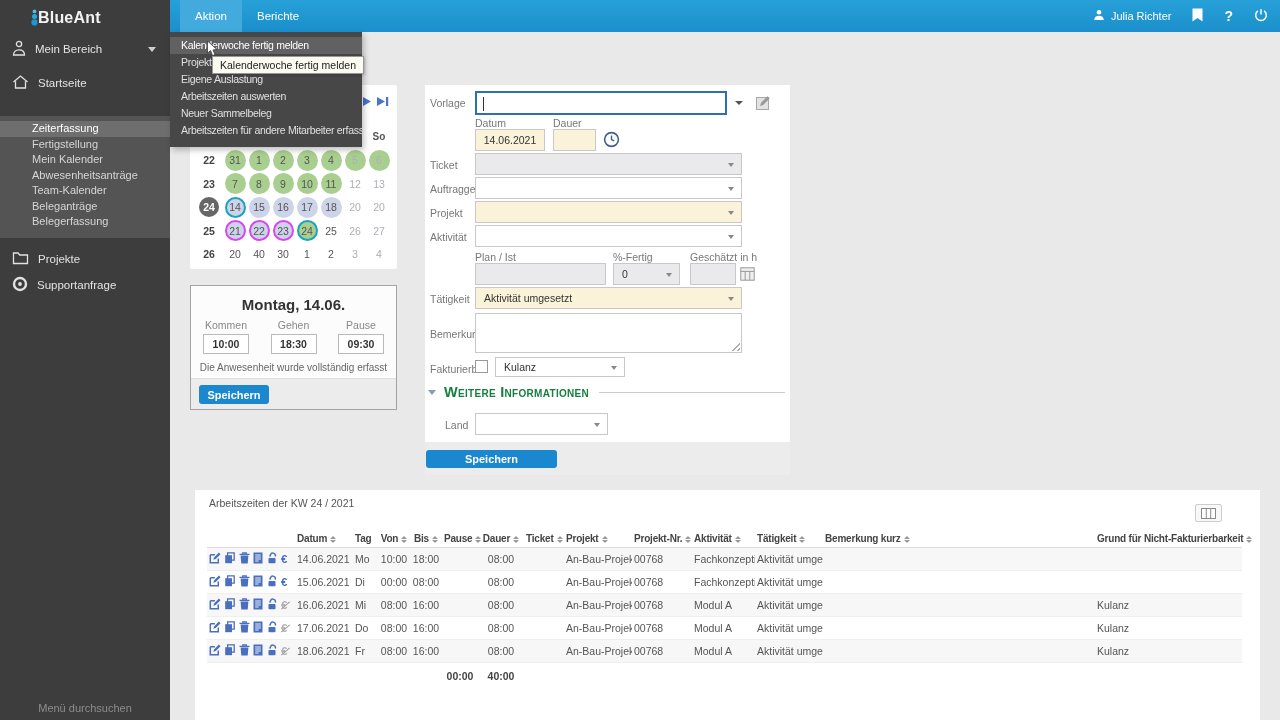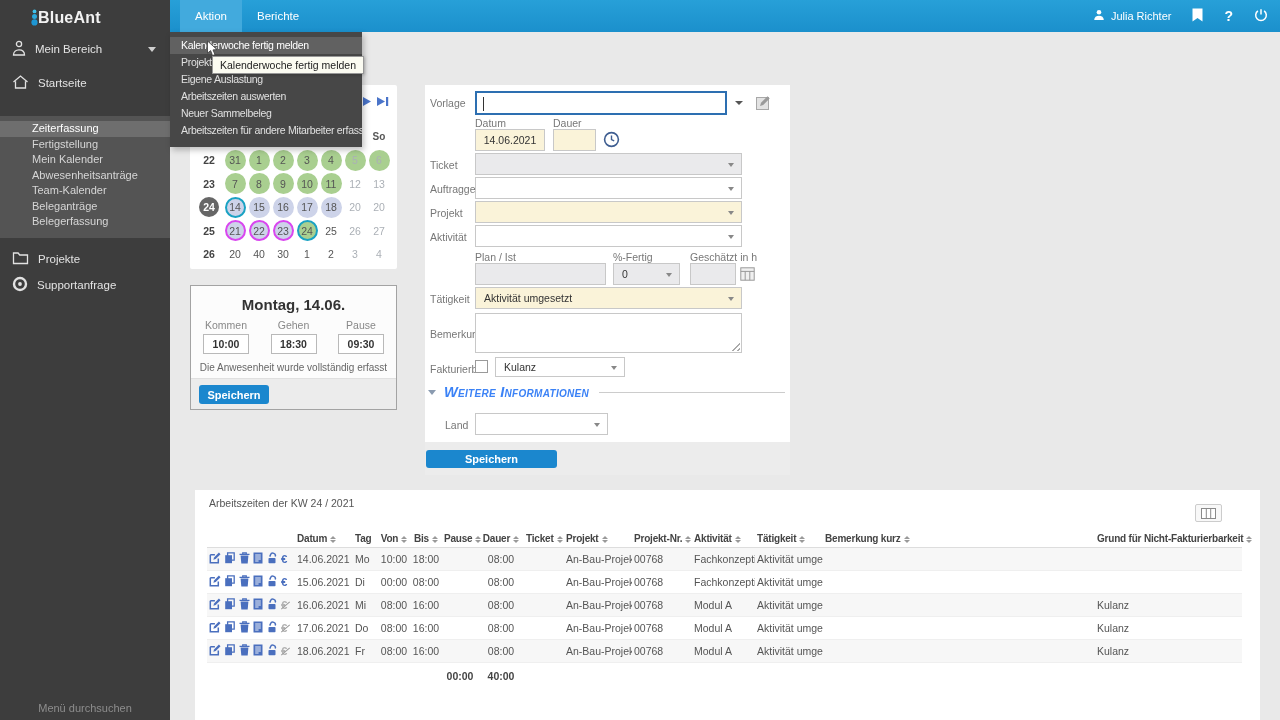--- a/index.html
+++ b/index.html
@@ -73,21 +73,21 @@
   .gray{background:#eaeaec;}
   .dd .caret{position:absolute;right:7px;top:9px;width:0;height:0;border-left:3.5px solid transparent;border-right:3.5px solid transparent;border-top:4px solid #888;}
   .dd .ddtext{position:absolute;left:8px;top:4px;}
   .vorlage-input{left:50px;top:6px;width:252px;height:24px;border:2px solid #2d6fb1;}
   .vcaret-btn{position:absolute;left:306px;top:10px;width:16px;height:16px;}
   .vcaret-btn span{position:absolute;left:4px;top:6px;width:0;height:0;border-left:4px solid transparent;border-right:4px solid transparent;border-top:4.5px solid #555;}
   .caretline{position:absolute;left:6px;top:4px;width:1px;height:14px;background:#333;}
   .cbox{position:absolute;width:13px;height:13px;border:1px solid #9a9a9a;background:#fff;}
   .sechead{position:absolute;left:3px;top:299px;width:357px;display:flex;align-items:center;}
   .sechead .tri{width:0;height:0;border-left:4px solid transparent;border-right:4px solid transparent;border-top:5px solid #8a9bb0;margin-right:8px;}
-  .sechead .sectext{font-variant:small-caps;font-weight:700;font-size:14.5px;color:#3b82f6;letter-spacing:.3px;font-style:italic;}
+  .sechead .sectext{font-variant:small-caps;font-weight:700;font-size:14.5px;color:#15803d;letter-spacing:.3px;}
   .sechead .secline{flex:1;height:1px;background:#ccc;margin-left:10px;}
   .resize-grip{position:absolute;right:1px;bottom:1px;width:9px;height:9px;background:repeating-linear-gradient(135deg,#aaa 0 1px,transparent 1px 3.5px);clip-path:polygon(100% 0,100% 100%,0 100%);}
 
   
   .tblpanel{position:absolute;left:195px;top:490px;width:1065px;height:266px;background:#fff;}
   .tbltitle{position:absolute;left:14px;top:7px;font-size:10.5px;color:#555;}
   .colbtn{position:absolute;right:38px;top:14px;width:27px;height:18px;border:1px solid #ccc;border-radius:2px;background:#f8f8f8;display:flex;align-items:center;justify-content:center;}
   table.wt{position:absolute;left:12px;top:40px;border-collapse:collapse;table-layout:fixed;width:1035px;font-size:10.5px;color:#555;}
   table.wt th{font-size:10px;font-weight:700;color:#444;text-align:left;padding:3px 2px;letter-spacing:-.2px;white-space:nowrap;border-bottom:1px solid #ddd;}
   table.wt td{padding:0 2px;height:23px;white-space:nowrap;overflow:hidden;}

